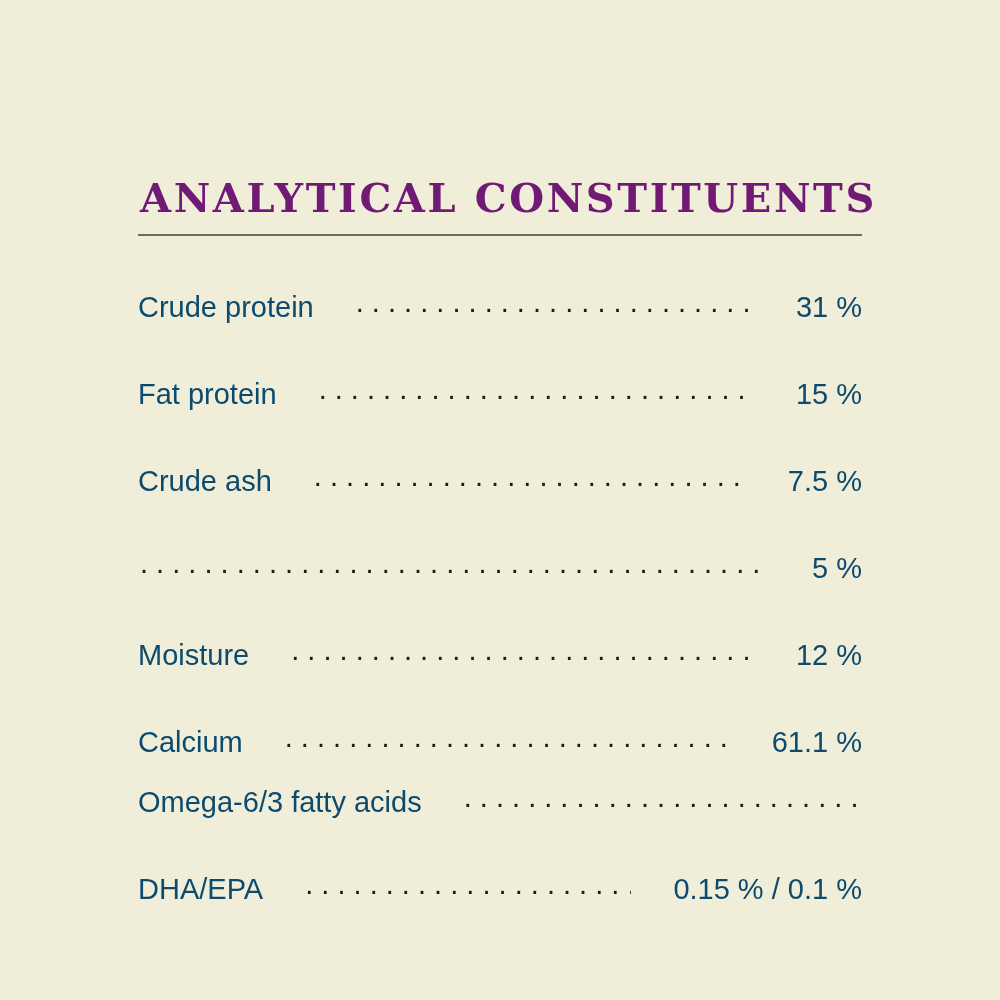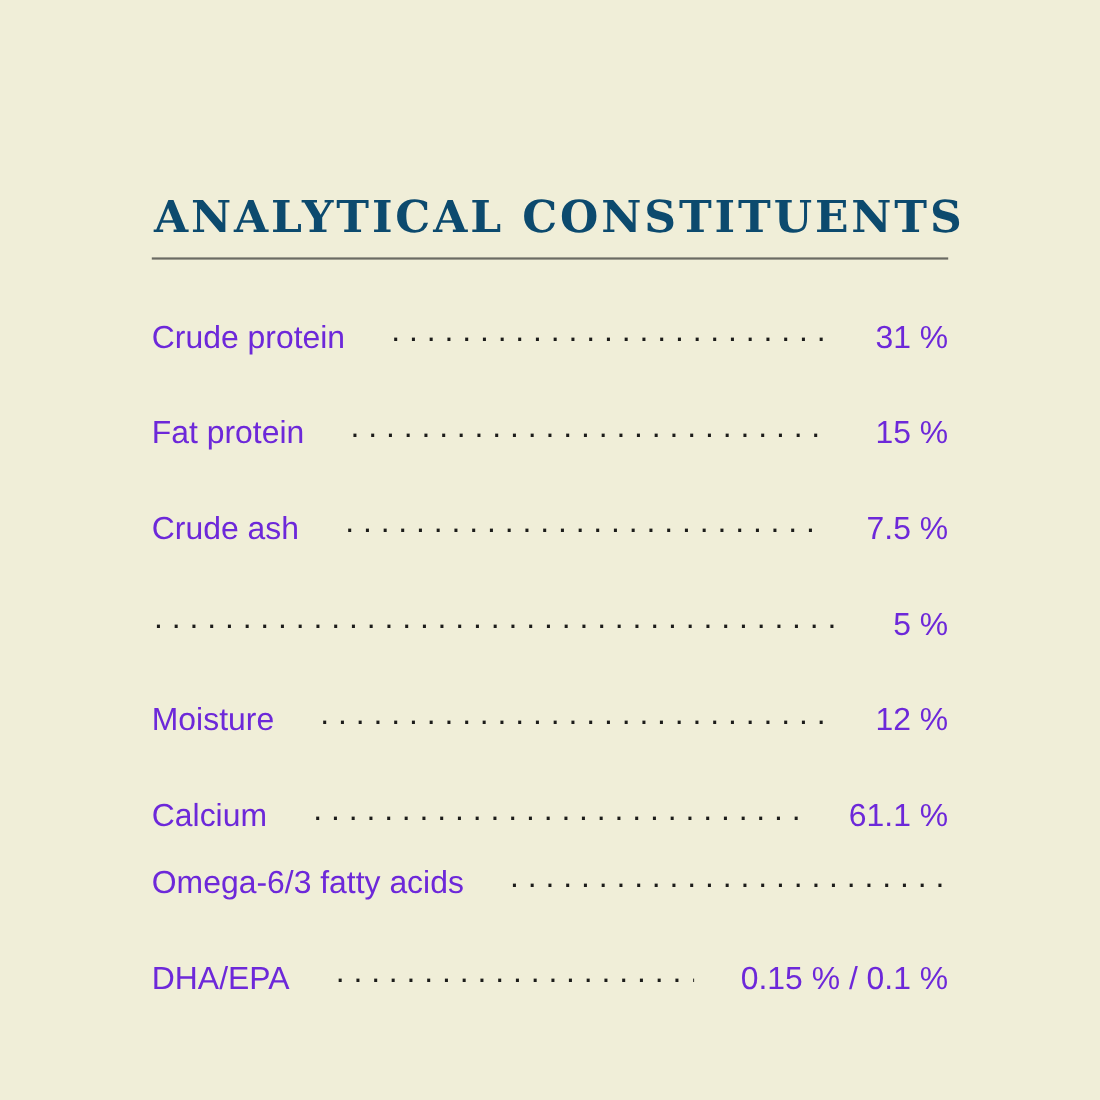--- a/index.html
+++ b/index.html
@@ -19,21 +19,21 @@
     left: 138px;
     top: 178px;
     width: 724px;
   }
 
   .panel-title {
     font-family: "DejaVu Serif", serif;
     font-weight: 700;
     font-size: 40px;
     letter-spacing: 2.6px;
-    color: #0c4a6e;
+    color: #701a75;
     text-transform: uppercase;
     line-height: 1;
     padding: 0 0 16px 2px;
     white-space: nowrap;
   }
 
   .title-rule {
     height: 2px;
     background: #6b6b63;
     width: 100%;
@@ -41,21 +41,21 @@
   }
 
   .rows {
     padding-top: 6px;
   }
 
   .row {
     display: flex;
     align-items: baseline;
     font-size: 29px;
-    color: #6d28d9;
+    color: #0c4a6e;
     line-height: 1;
     padding: 13px 0;
     white-space: nowrap;
     gap: 40px;
   }
 
   .row .label {
     flex: 0 0 auto;
   }
 

